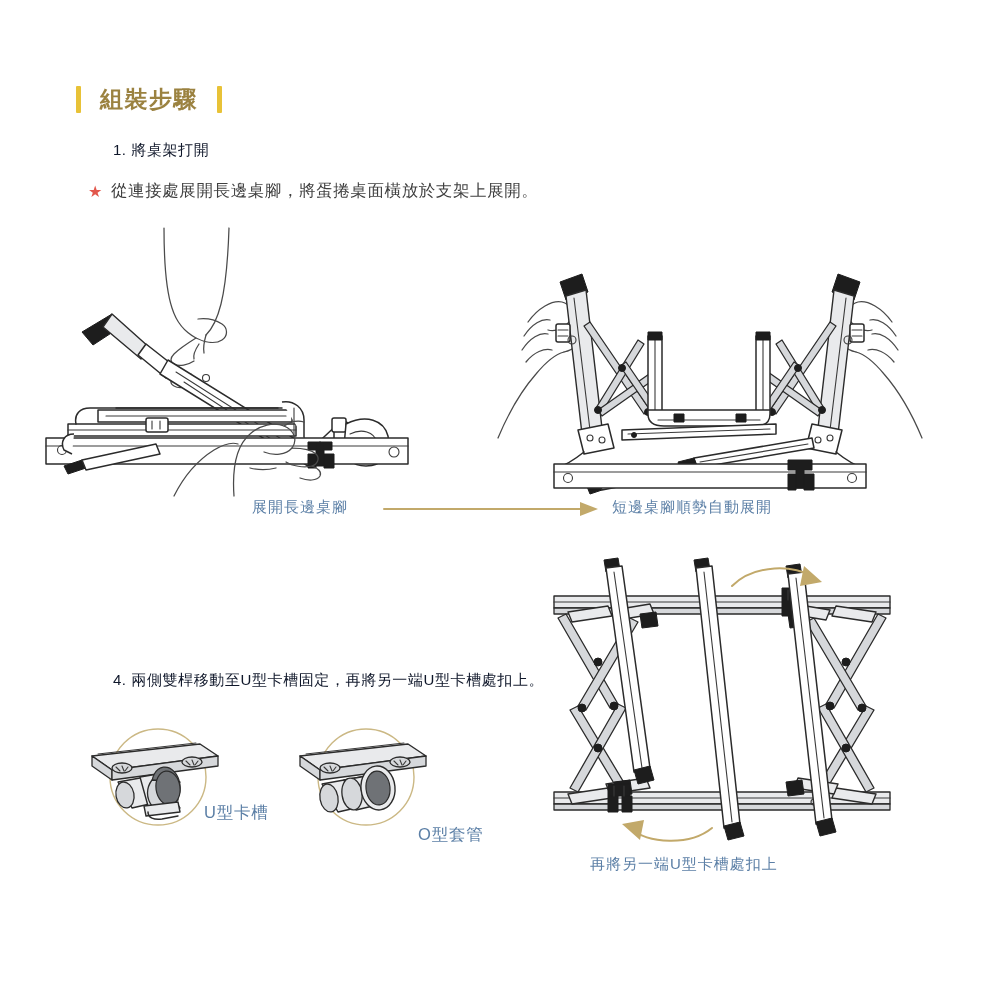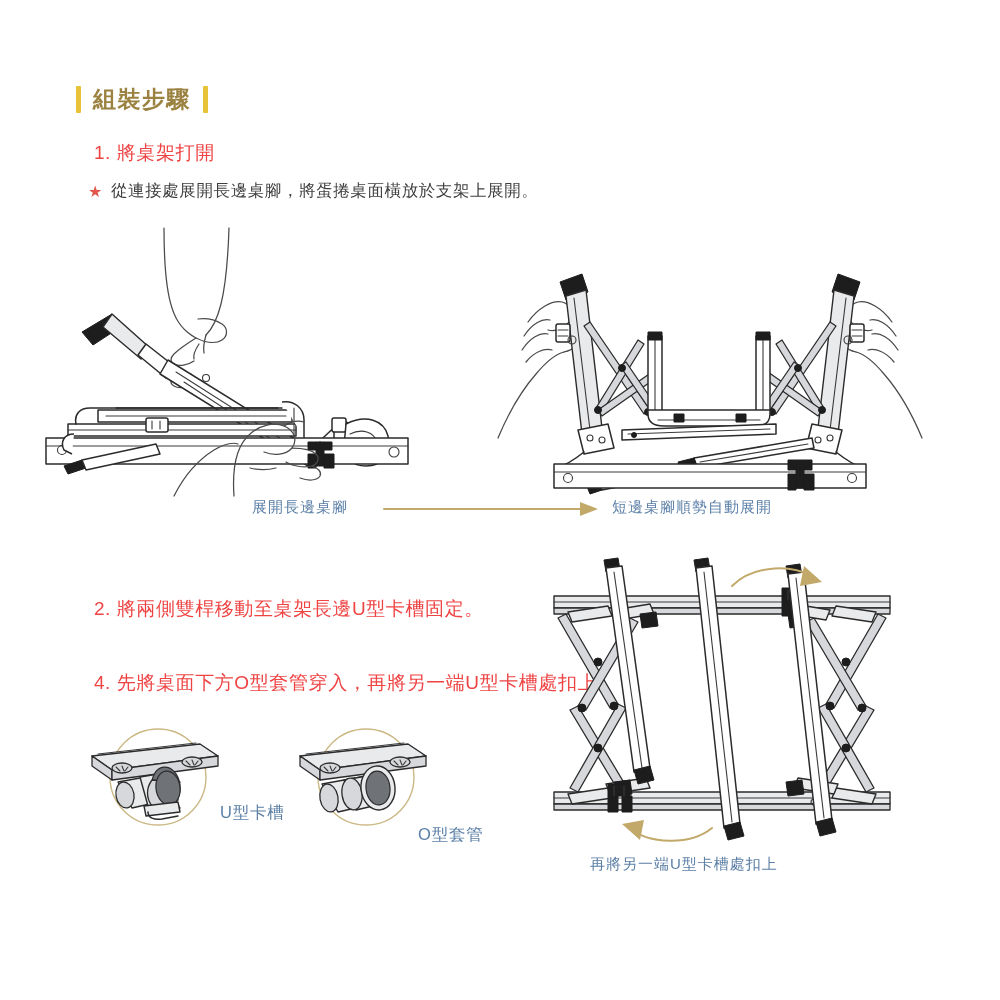--- a/index.html
+++ b/index.html
@@ -22,45 +22,46 @@
     inset: 0;
   }
 
   
   .section-header {
     position: absolute;
     left: 76px;
     top: 86px;
     display: flex;
     align-items: center;
-    gap: 12px;
+    gap: 19px;
   }
   .hdr-bar {
     width: 5px;
     height: 27px;
     background: #e8c237;
     border-radius: 1px;
   }
   .hdr-title {
     font-size: 23px;
     font-weight: 700;
     letter-spacing: 1.5px;
     color: #9b8240;
     line-height: 1;
     white-space: nowrap;
   }
 
   
   .step {
     position: absolute;
-    font-size: 19px;
+    font-size: 15px;
     line-height: 1.5;
-    color: #ef4444;
+    color: #0f172a;
     letter-spacing: 0.6px;
     white-space: nowrap;
+    margin-left: 19px;
   }
   .step-num { letter-spacing: 0.5px; }
 
   .note {
     position: absolute;
     display: flex;
     align-items: flex-start;
     gap: 8px;
     font-size: 16.5px;
     letter-spacing: 0.6px;
@@ -332,29 +333,25 @@
 
   <div class="flow-arrow">
     <svg width="218" height="18" viewBox="0 0 218 18">
       <line class="arw" x1="2" y1="9" x2="200" y2="9"></line>
       <path class="arw-h" d="M198 2 L216 9 L198 16 Z"></path>
     </svg>
   </div>
 
   <div class="caption" style="left:612px; top:498px;">短邊桌腳順勢自動展開</div>
 
-  <div class="step" style="left:94px; top:595px;">
-    <span class="step-num">2.</span>
-    <span>將兩側雙桿移動至桌架長邊U型卡槽固定。</span>
-  </div>
 
 
   <div class="step" style="left:94px; top:669px;">
     <span class="step-num">4.</span>
-    <span>先將桌面下方O型套管穿入，再將另一端U型卡槽處扣上。</span>
+    <span>兩側雙桿移動至U型卡槽固定，再將另一端U型卡槽處扣上。</span>
   </div>
 
   <div class="figure" style="left:92px; top:722px;">
     <svg width="130" height="112" viewBox="0 0 130 112">
       <circle class="circ-t" cx="66" cy="55" r="48"></circle>
 
       <path class="fill-g" d="M0 34 L108 22 L126 34 L20 48 Z"></path>
       <path class="fill-g2" d="M0 34 L20 48 L20 58 L0 44 Z"></path>
       <path class="fill-g2" d="M20 48 L126 34 L126 44 L20 58 Z"></path>
       <path class="ln-t" d="M6 32 L104 21"></path>
@@ -370,21 +367,21 @@
 
       <ellipse class="fill-dk" cx="74" cy="64" rx="14" ry="19" transform="rotate(-8 74 64)"></ellipse>
       <path class="fill-g2" d="M60 58 C54 66 54 76 60 84 L64 90 L88 86 C82 78 82 68 88 60 Z"></path>
       <ellipse class="fill-dk" cx="76" cy="66" rx="12" ry="17" transform="rotate(-8 76 66)"></ellipse>
 
       <path class="fill-g" d="M52 84 L86 80 L88 90 L54 94 Z"></path>
       <path class="ln" d="M56 90 C56 96 62 98 70 97 L86 94"></path>
     </svg>
   </div>
 
-  <div class="part-label" style="left:220px; top:802px;">U型卡槽</div>
+  <div class="part-label" style="left:204px; top:802px;">U型卡槽</div>
 
   <div class="figure" style="left:300px; top:722px;">
     <svg width="130" height="112" viewBox="0 0 130 112">
       <circle class="circ-t" cx="66" cy="55" r="48"></circle>
 
       <path class="fill-g" d="M0 34 L108 22 L126 34 L20 48 Z"></path>
       <path class="fill-g2" d="M0 34 L20 48 L20 58 L0 44 Z"></path>
       <path class="fill-g2" d="M20 48 L126 34 L126 44 L20 58 Z"></path>
       <path class="ln-t" d="M6 32 L104 21"></path>
       <ellipse class="fill-g2" cx="30" cy="46" rx="10" ry="5"></ellipse>

